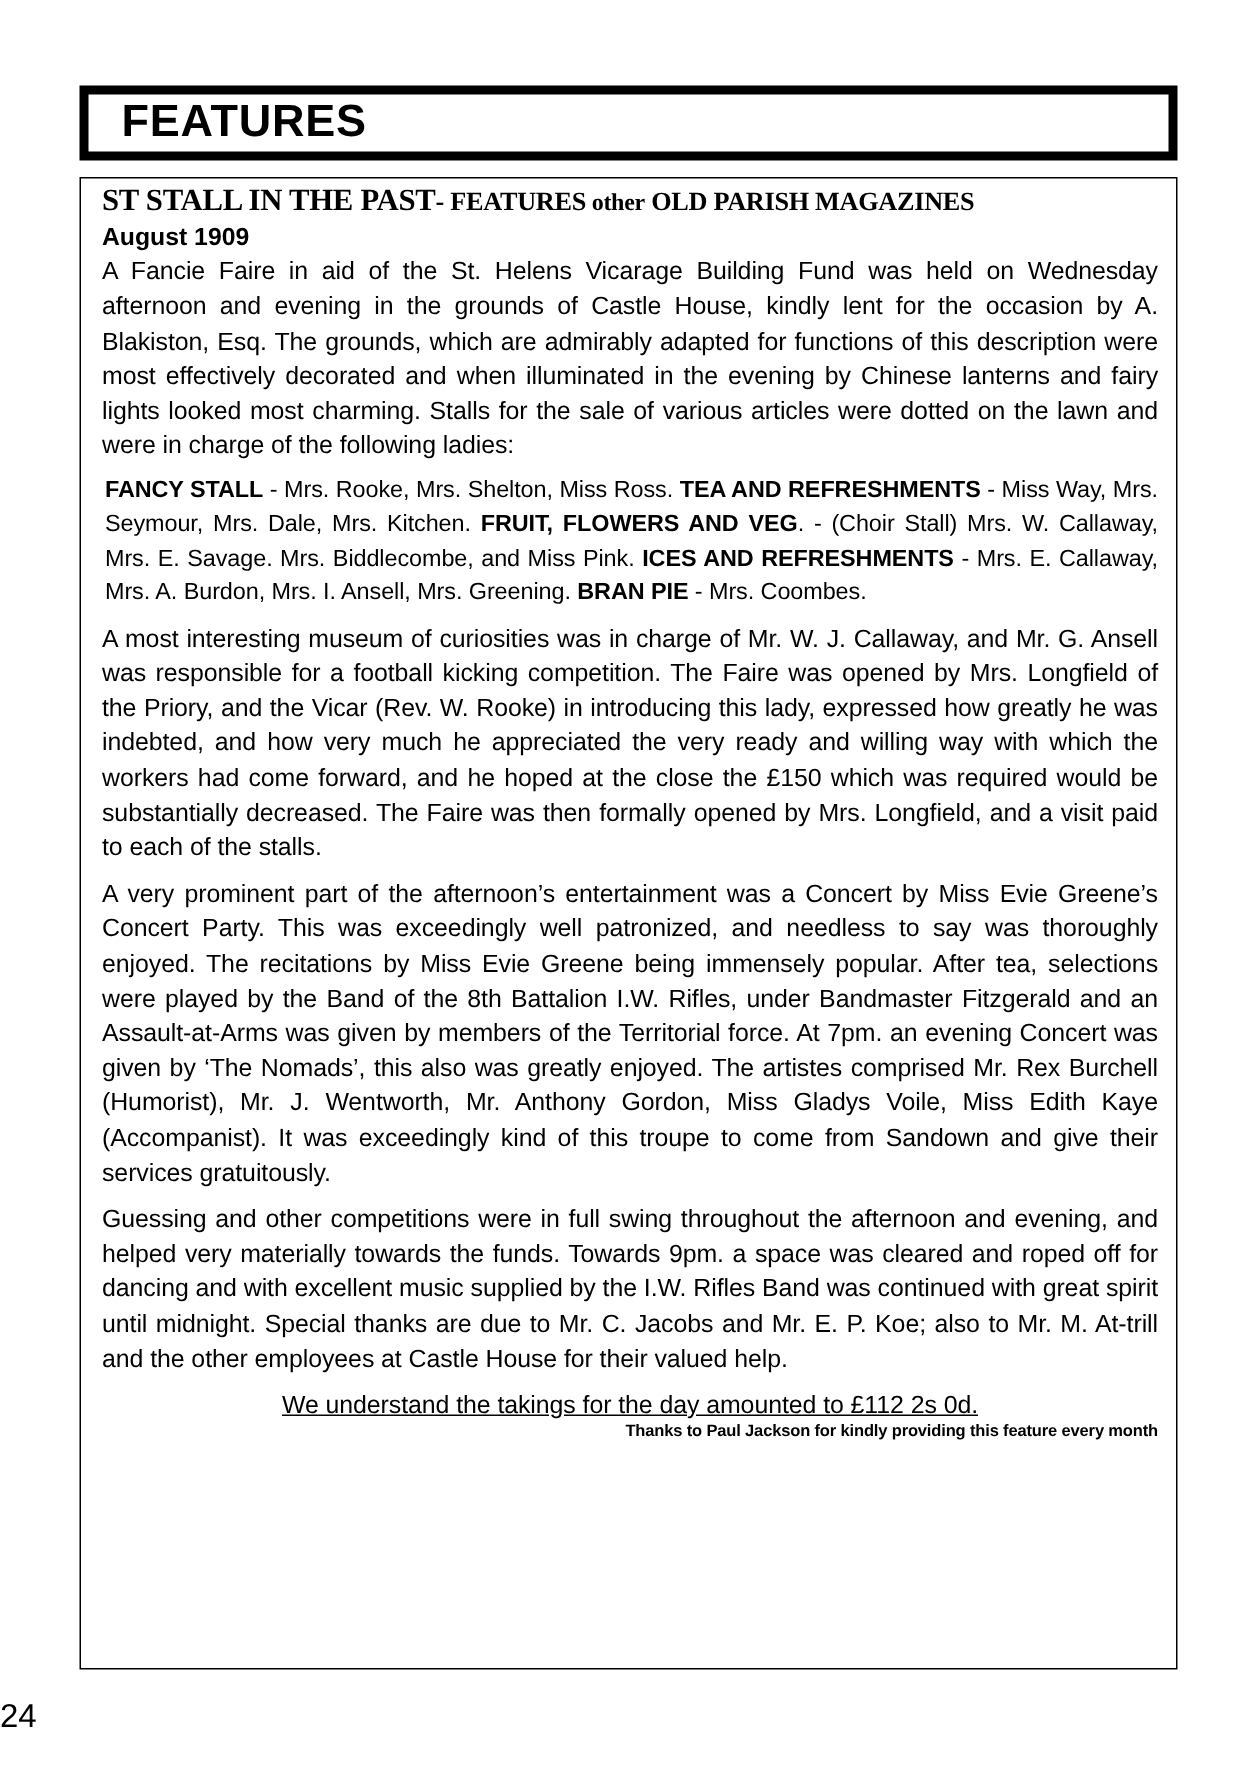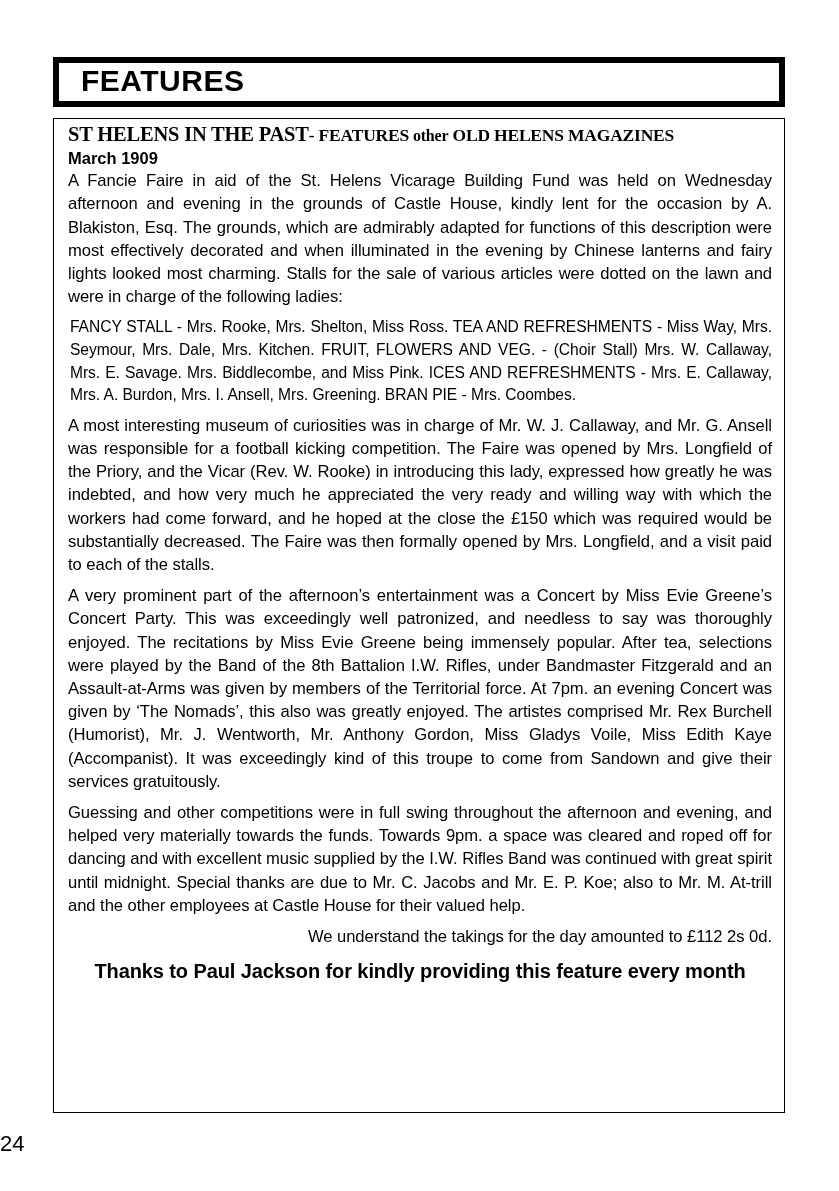--- a/index.html
+++ b/index.html
@@ -105,33 +105,33 @@
   p.stalls-para {
     font-family: "Liberation Sans", sans-serif;
     font-size: 15.6px;
     line-height: 22.6px;
     text-align: justify;
     margin: 0 0 7px 0;
     padding-left: 2px;
     letter-spacing: -0.05px;
   }
   p.stalls-para b {
-    font-weight: normal;
+    font-weight: bold;
   }
 
   p.no-justify {
-    text-align: right;
+    text-align: center;
+    text-decoration: underline;
   }
 
   .credit-line {
     font-family: "Liberation Sans", sans-serif;
     font-weight: bold;
-    font-size: 20px;
-    text-align: center;
-    margin-top: 12px;
+    font-size: 11px;
+    text-align: right;
     letter-spacing: -0.1px;
   }
 
   .page-number {
     position: absolute;
     left: 0;
     top: 1133px;
     width: 839px;
     text-align: left;
     font-family: "Liberation Sans", sans-serif;
@@ -144,24 +144,24 @@
 
 <div class="page">
 
   <div class="features-box">
     <div class="features-title">FEATURES</div>
   </div>
 
   <div class="article-box">
 
     <div class="article-heading">
-      <span class="main-part">ST HELENS IN THE PAST</span><span class="sub-part">-</span><span class="sub-part">&nbsp;</span><span class="sub-part">FEATURES</span><span class="from-word">&nbsp;</span><span class="from-word">other</span><span class="sub-part">&nbsp;</span><span class="sub-part">OLD HELENS MAGAZINES</span>
+      <span class="main-part">ST STALL IN THE PAST</span><span class="sub-part">-</span><span class="sub-part">&nbsp;</span><span class="sub-part">FEATURES</span><span class="from-word">&nbsp;</span><span class="from-word">other</span><span class="sub-part">&nbsp;</span><span class="sub-part">OLD PARISH MAGAZINES</span>
     </div>
 
-    <div class="date-line">March 1909</div>
+    <div class="date-line">August 1909</div>
 
     <p class="body-para">A Fancie Faire in aid of the St. Helens Vicarage Building Fund was held on Wednesday afternoon and evening in the grounds of Castle House, kindly lent for the occasion by A. Blakiston, Esq. The grounds, which are admirably adapted for functions of this description were most effectively decorated and when illuminated in the evening by Chinese lanterns and fairy lights looked most charming. Stalls for the sale of various articles were dotted on the lawn and were in charge of the following ladies:</p>
 
     <p class="stalls-para"><b>FANCY STALL</b><span> - Mrs. Rooke, Mrs. Shelton, Miss Ross. </span><b>TEA AND REFRESHMENTS</b><span> - Miss Way, Mrs. Seymour, Mrs. Dale, Mrs. Kitchen.  </span><b>FRUIT, FLOWERS AND VEG</b><span>. - (Choir Stall) Mrs. W. Callaway, Mrs. E. Savage. Mrs. Biddlecombe, and Miss Pink. </span><b>ICES AND REFRESHMENTS</b><span> - Mrs. E. Callaway, Mrs. A. Burdon, Mrs. I. Ansell, Mrs. Greening. </span><b>BRAN PIE</b><span> - Mrs. Coombes.</span></p>
 
     <p class="body-para">A most interesting museum of curiosities was in charge of Mr. W. J.  Callaway, and Mr. G. Ansell was responsible for a football kicking competition. The Faire was opened by Mrs. Longfield of the Priory, and the Vicar (Rev. W. Rooke) in introducing this lady, expressed how greatly he was indebted, and how very much he appreciated the very ready and willing way with which the workers had come forward, and he hoped at the close the £150 which was required would be substantially decreased. The Faire was then formally opened by Mrs. Longfield, and a visit paid to each of the stalls.</p>
 
     <p class="body-para">A very prominent part of the afternoon’s entertainment was a Concert by Miss Evie Greene’s Concert Party. This was exceedingly well patronized, and needless to say was thoroughly enjoyed. The recitations by Miss Evie Greene being immensely popular. After tea, selections were played by the Band of the 8th Battalion I.W. Rifles, under Bandmaster Fitzgerald and an Assault-at-Arms was given by members of the Territorial force. At 7pm. an evening Concert was given by ‘The Nomads’, this also was greatly enjoyed. The artistes comprised Mr. Rex Burchell (Humorist), Mr. J. Wentworth, Mr. Anthony Gordon, Miss Gladys Voile, Miss Edith Kaye (Accompanist). It was exceedingly kind of this troupe to come from Sandown and give their services gratuitously.</p>
 
     <p class="body-para">Guessing and other competitions were in full swing throughout the afternoon and evening, and helped very materially towards the funds. Towards 9pm. a space was cleared and roped off for dancing and with excellent music supplied by the I.W. Rifles Band was continued with great spirit until midnight. Special thanks are due to Mr. C. Jacobs and Mr. E. P. Koe; also to Mr. M. At-trill and the other employees at Castle House for their valued help.</p>

